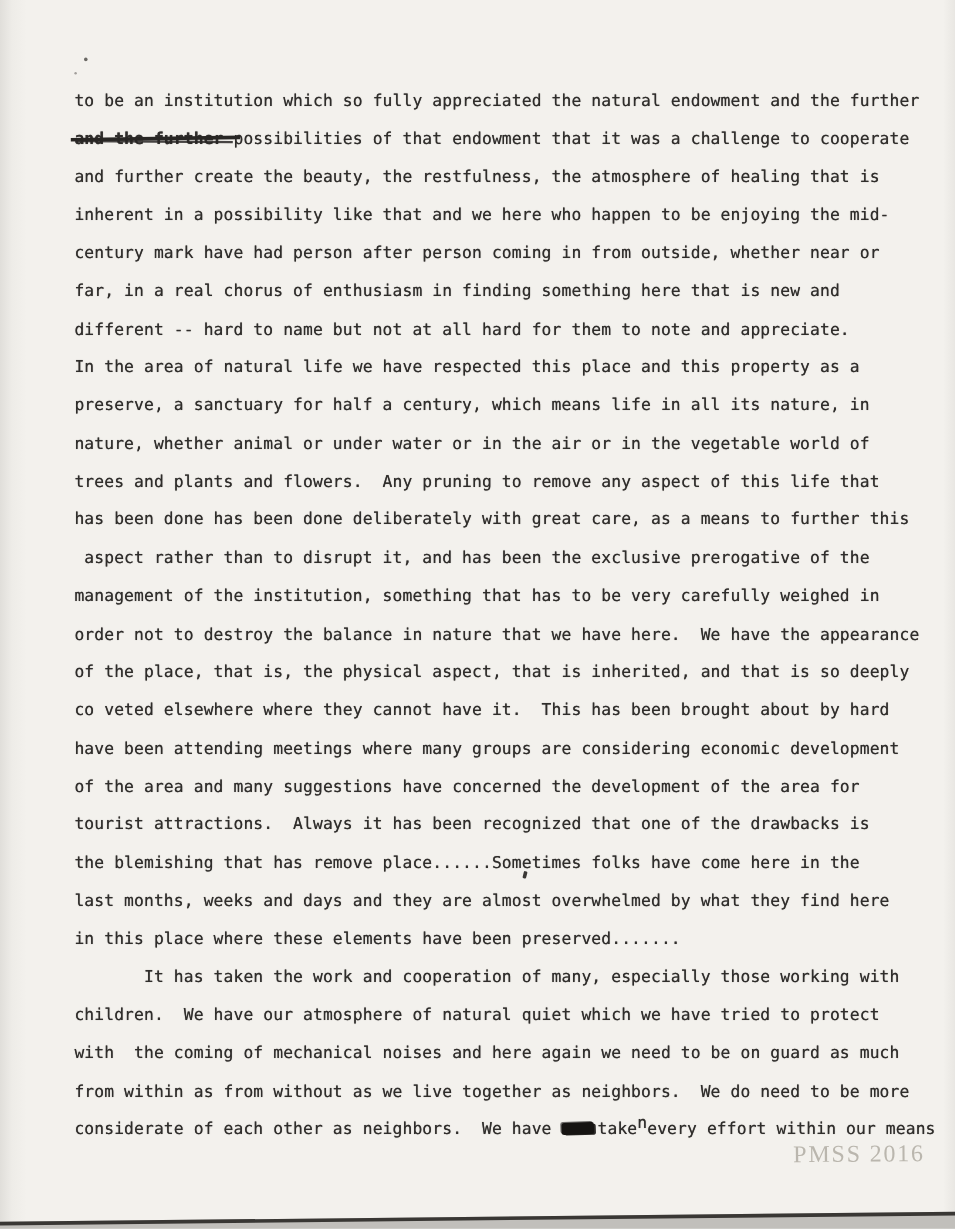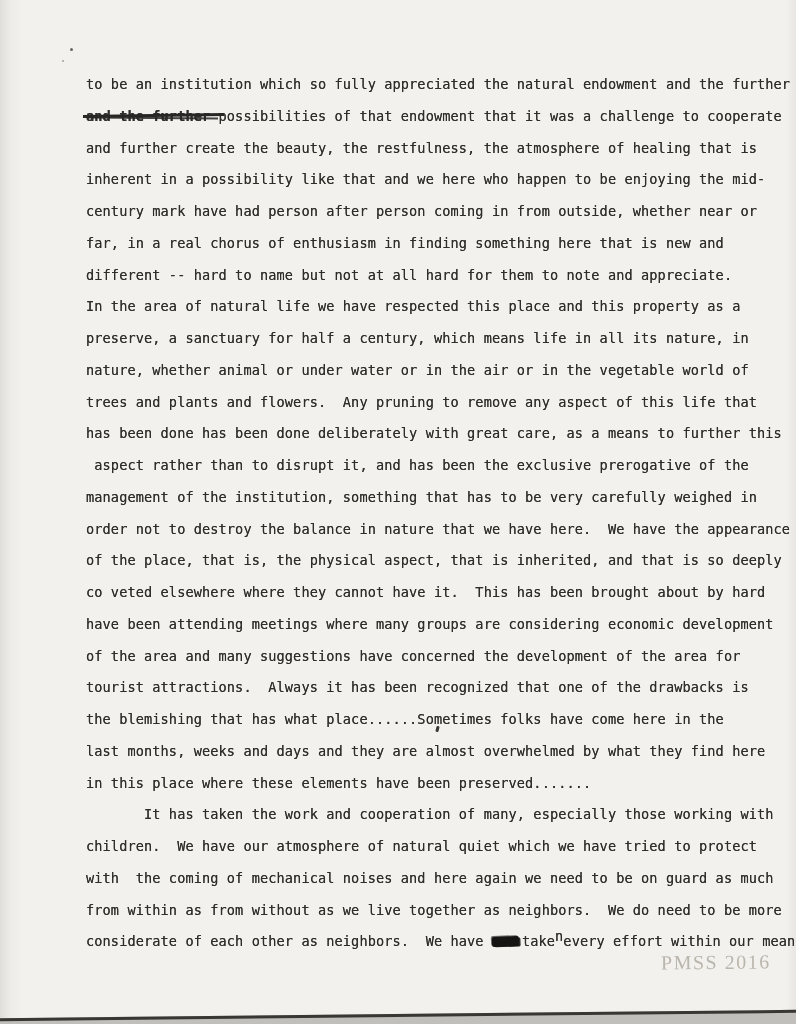--- a/index.html
+++ b/index.html
@@ -30,21 +30,20 @@
     z-index: 2;
   }
   .line {
     white-space: pre;
     height: 31.75px;
     line-height: 31.75px;
     font-size: 13.6px;
     color: #2f2d2b;
     text-shadow: 0 0 0.6px rgba(47,45,43,0.8);
     letter-spacing: 0.1px;
-    margin-left: 24px;
   }
   .struck {
     position: relative;
     font-weight: bold;
     display: inline-block;
   }
   .struck::after {
     content: "";
     position: absolute;
     left: -3px;
@@ -144,21 +143,21 @@
     <div class="line">trees and plants and flowers.  Any pruning to remove any aspect of this life that</div>
     <div class="line">has been done has been done deliberately with great care, as a means to further this</div>
     <div class="line"> aspect rather than to disrupt it, and has been the exclusive prerogative of the</div>
     <div class="line">management of the institution, something that has to be very carefully weighed in</div>
     <div class="line">order not to destroy the balance in nature that we have here.  We have the appearance</div>
     <div class="line">of the place, that is, the physical aspect, that is inherited, and that is so deeply</div>
     <div class="line">co veted elsewhere where they cannot have it.  This has been brought about by hard</div>
     <div class="line">have been attending meetings where many groups are considering economic development</div>
     <div class="line">of the area and many suggestions have concerned the development of the area for</div>
     <div class="line">tourist attractions.  Always it has been recognized that one of the drawbacks is</div>
-    <div class="line">the blemishing that has what place......Sometimes folks have come here in the</div>
+    <div class="line">the blemishing that has remove place......Sometimes folks have come here in the</div>
     <div class="line">last months, weeks and days and they are almost overwhelmed by what they find here</div>
     <div class="line">in this place where these elements have been preserved.......</div>
     <div class="line">       It has taken the work and cooperation of many, especially those working with</div>
     <div class="line">children.  We have our atmosphere of natural quiet which we have tried to protect</div>
     <div class="line">with  the coming of mechanical noises and here again we need to be on guard as much</div>
     <div class="line">from within as from without as we live together as neighbors.  We do need to be more</div>
     <div class="line"><span>considerate of each other as neighbors.  We have </span><span class="redacted"></span><span>take</span><span class="inserted">n</span><span>every effort within our means</span></div>
   </div>
 
   <div class="stray-mark"></div>

